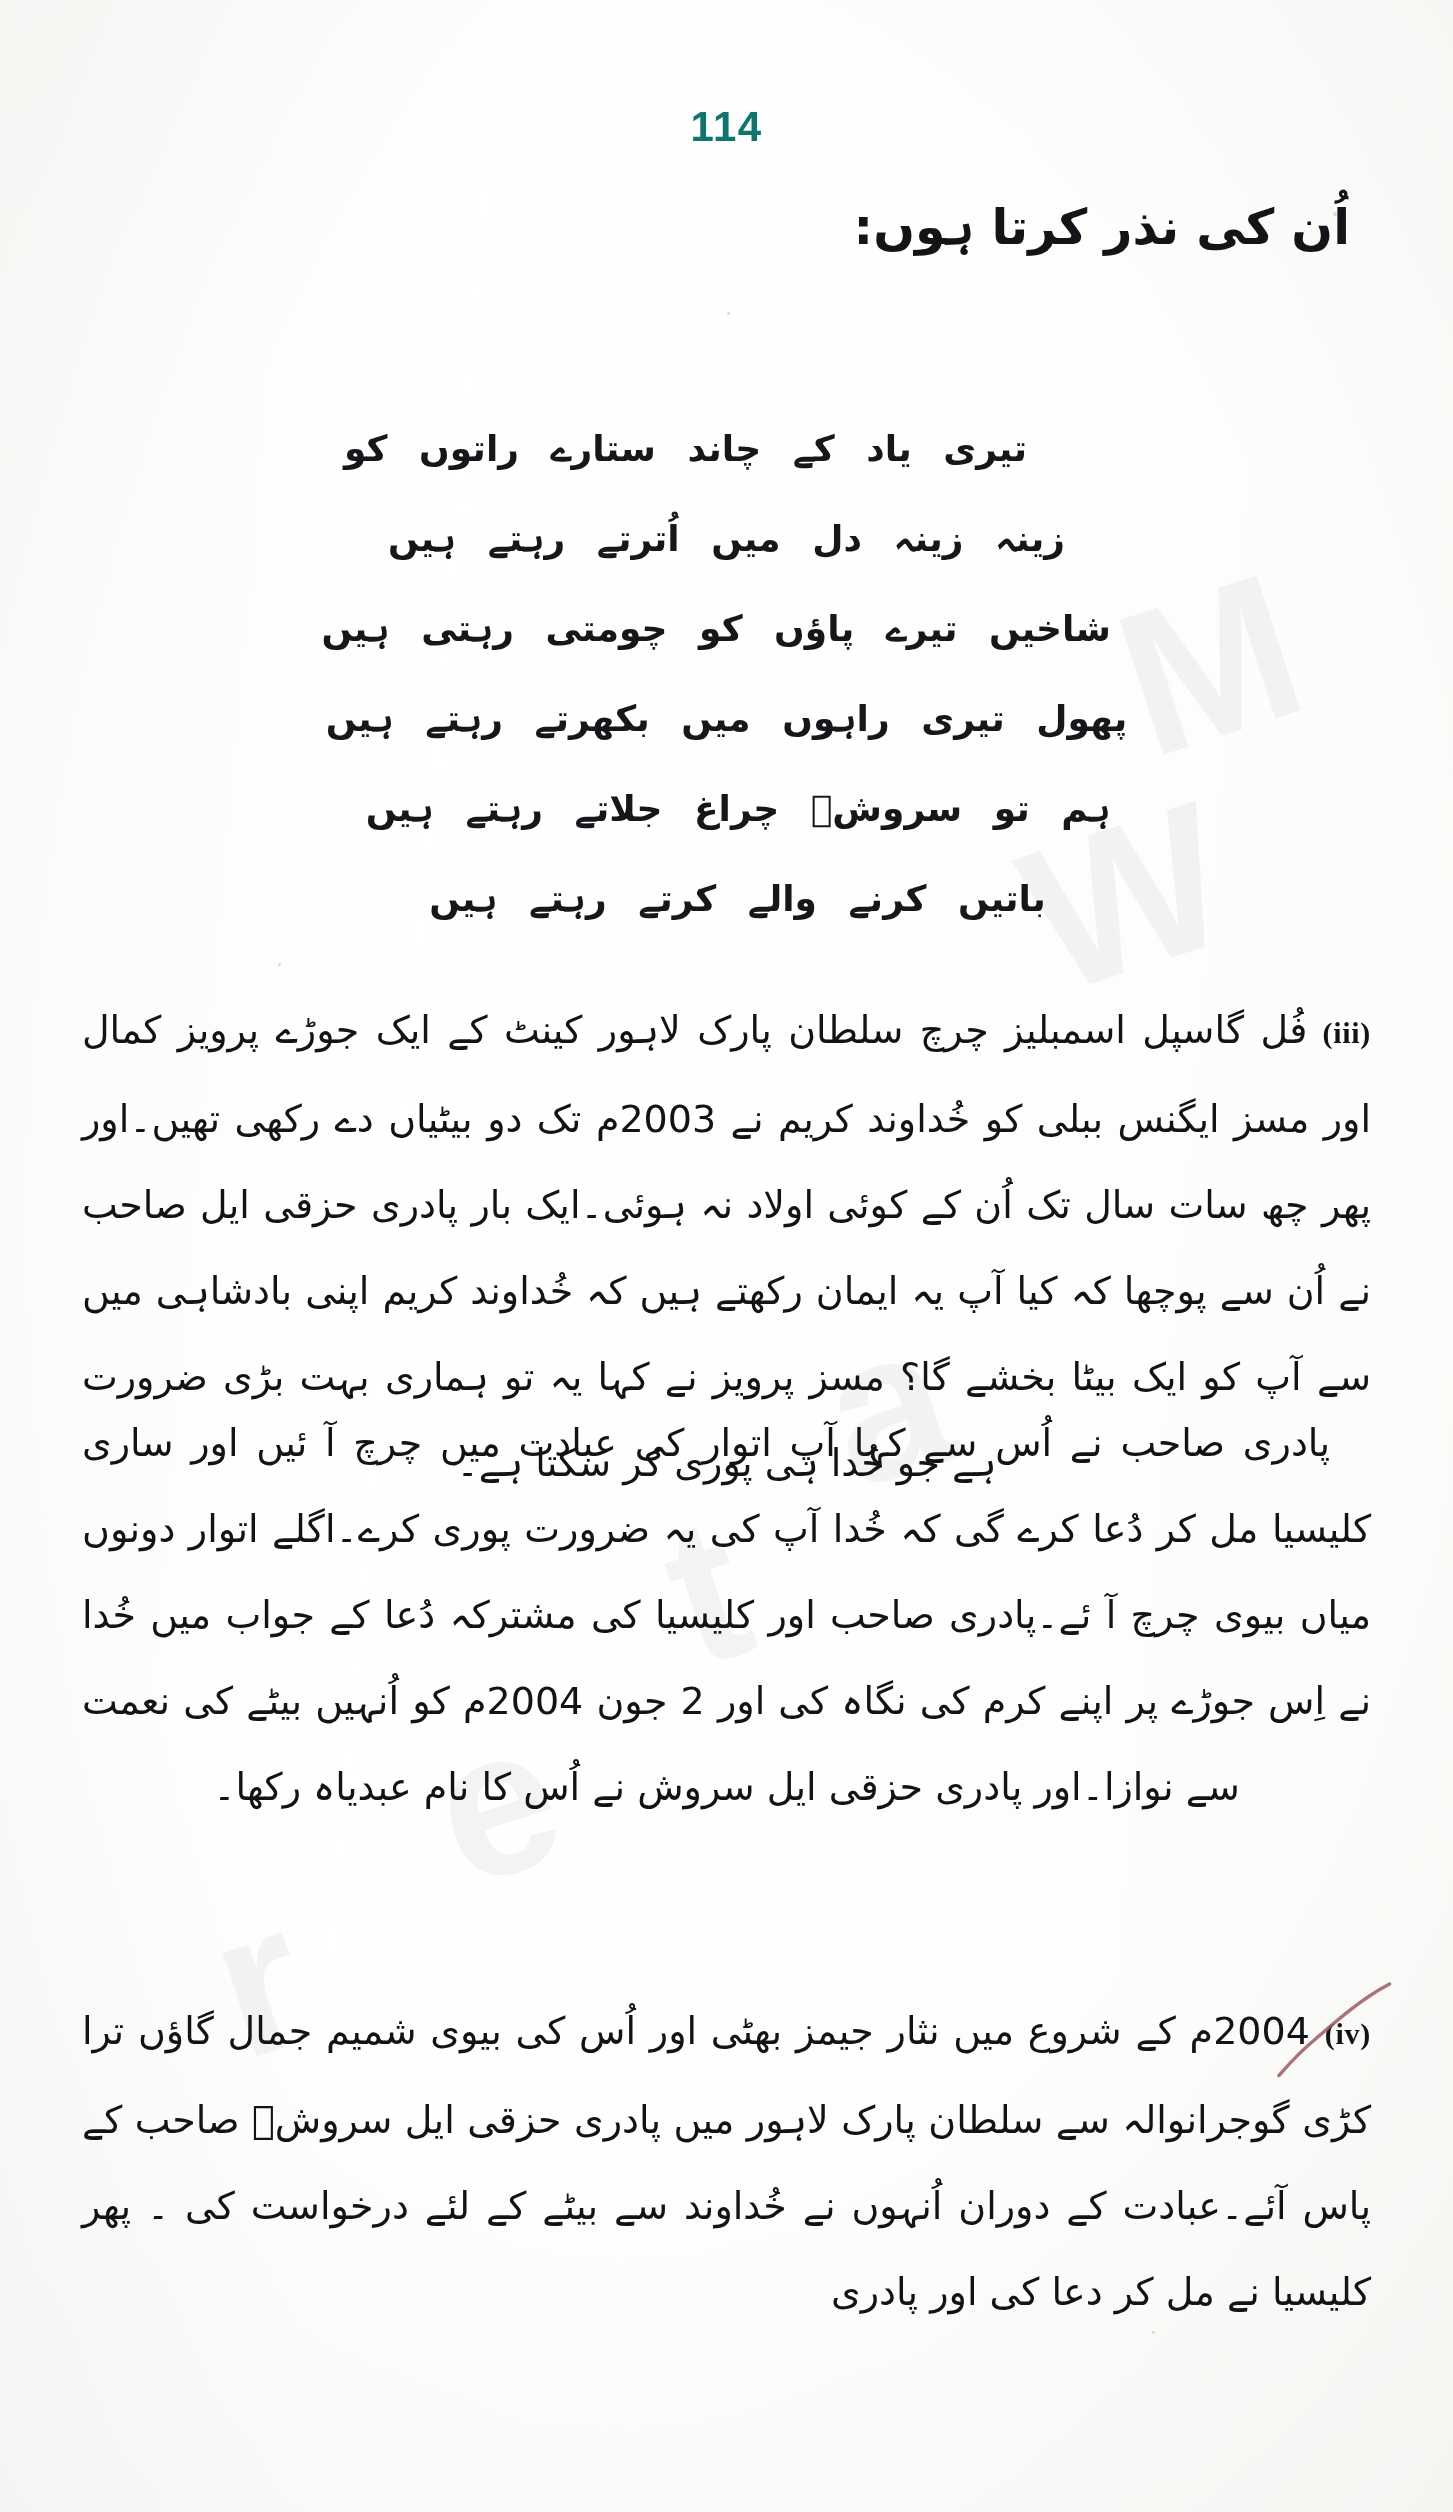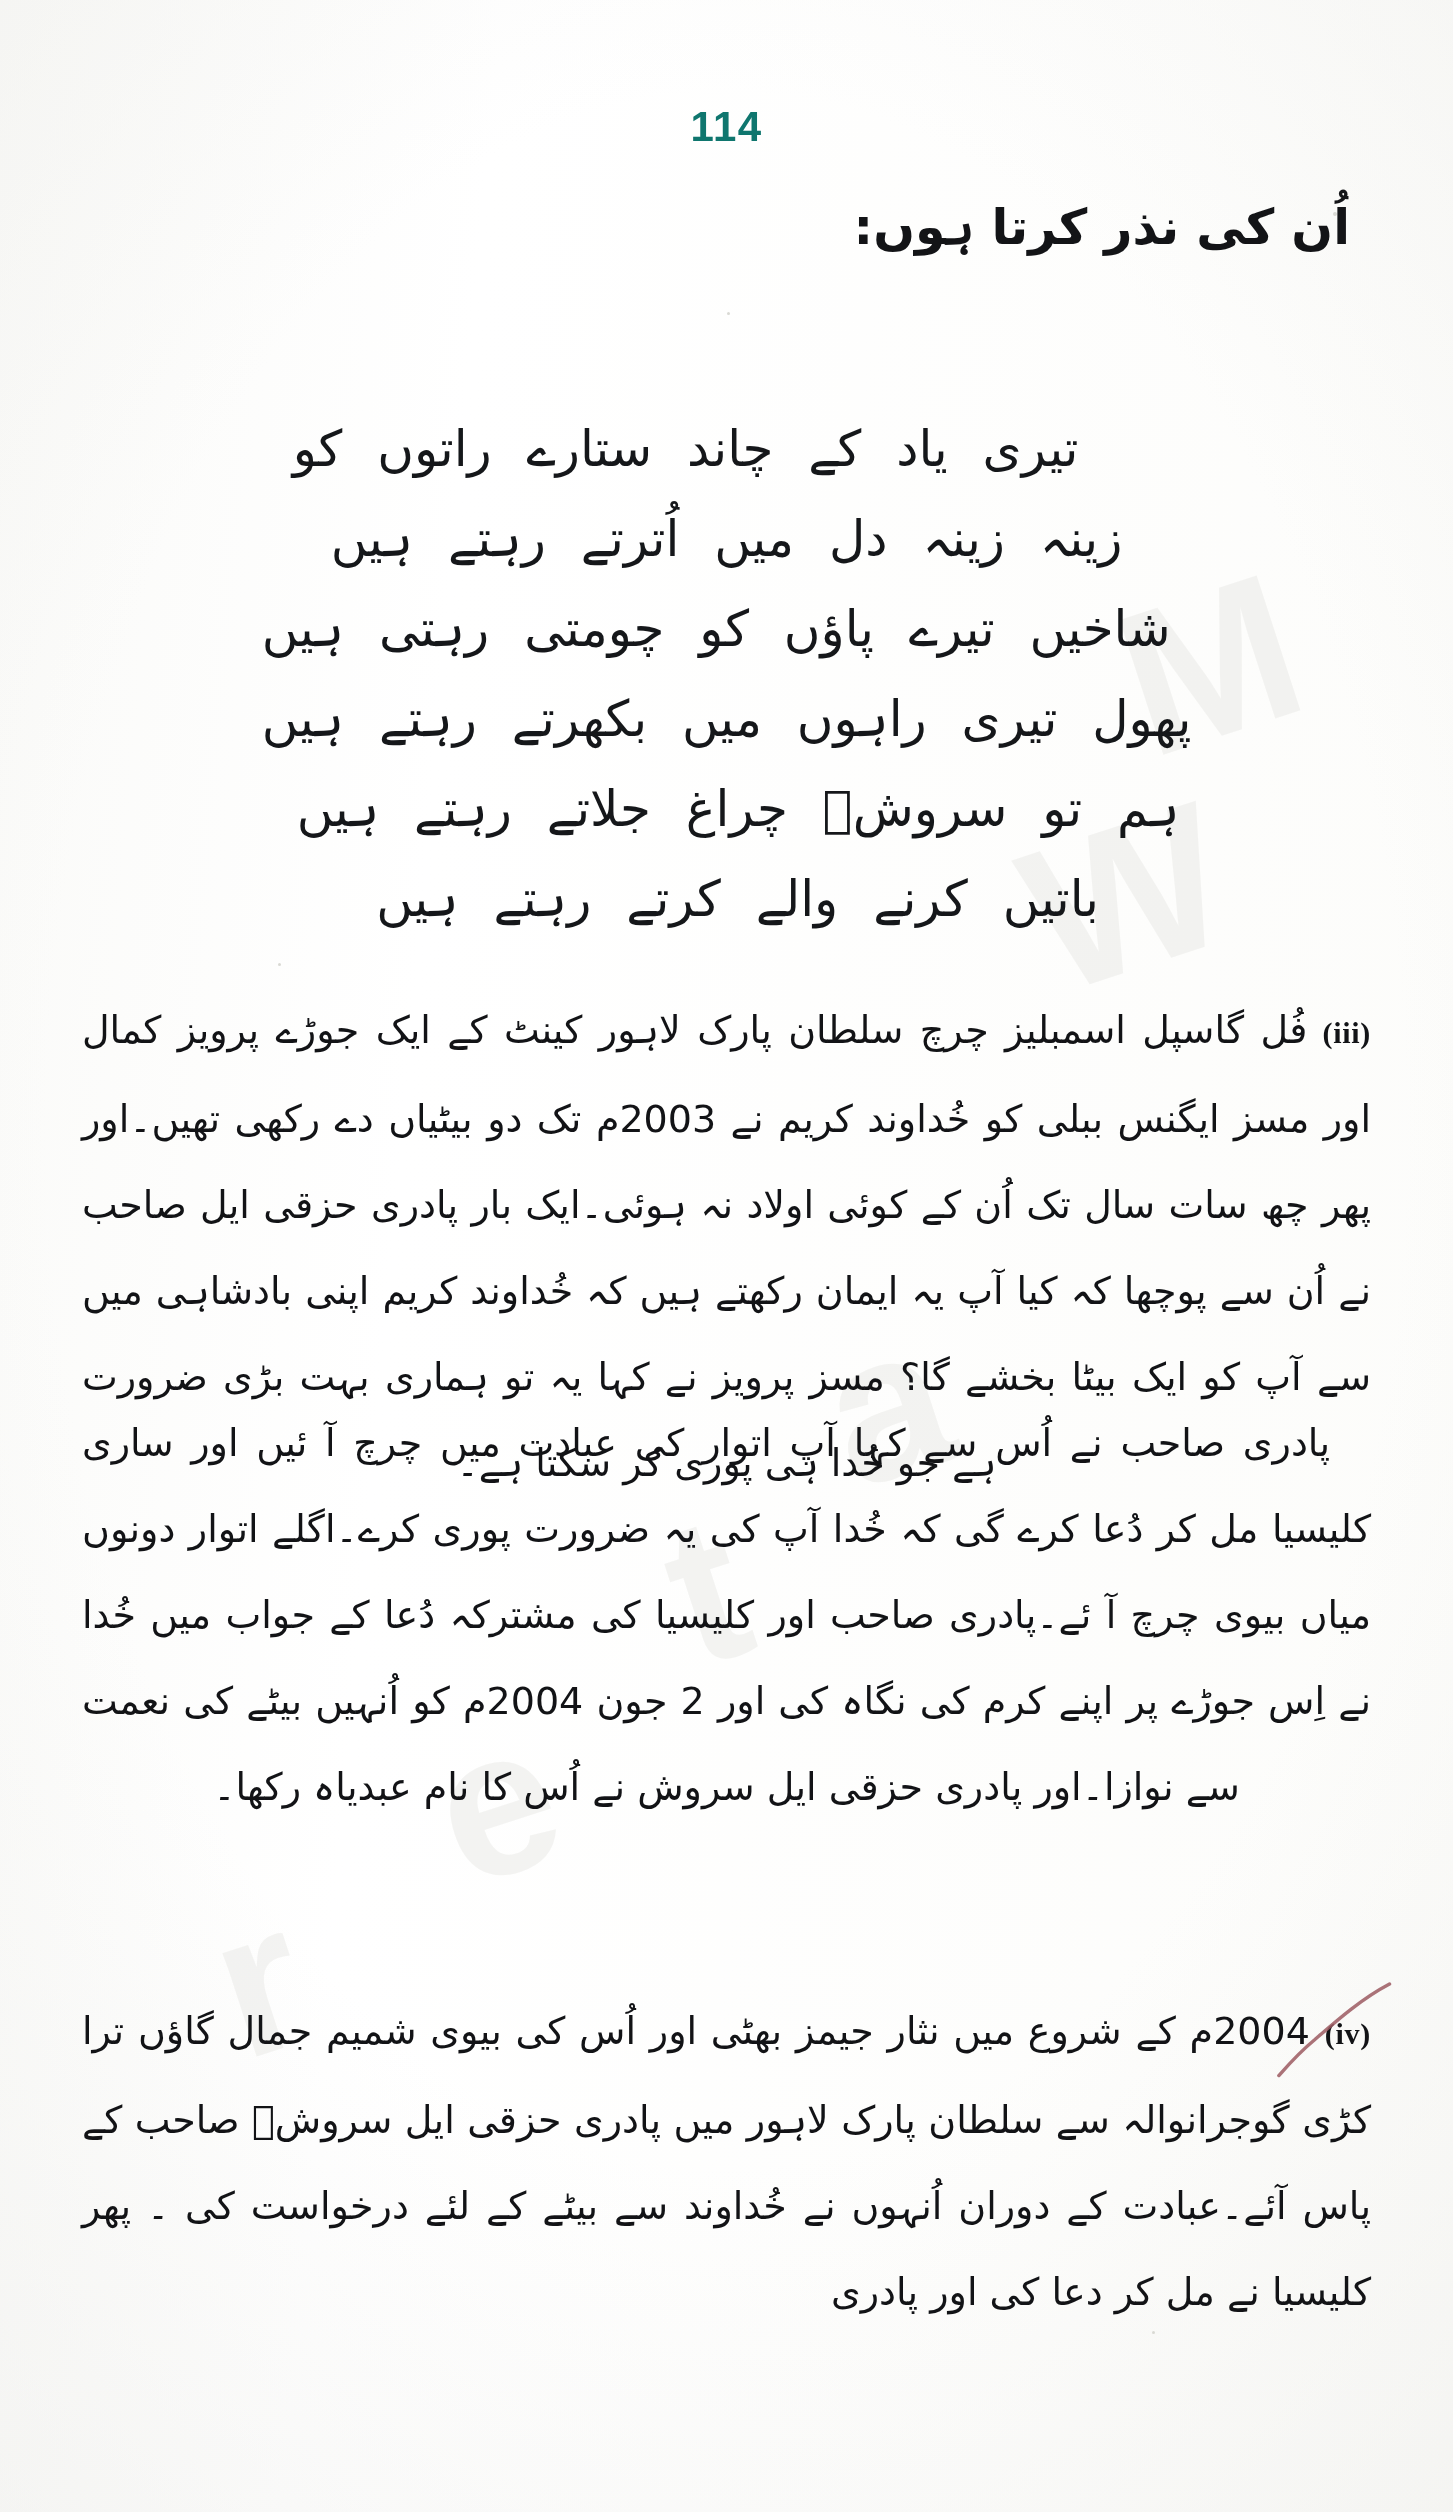--- a/index.html
+++ b/index.html
@@ -97,22 +97,22 @@
     position: absolute;
     top: 404px;
     left: 0;
     width: 1453px;
     direction: rtl;
   }
   .poem-line {
     text-align: center;
     direction: rtl;
     font-family: "DejaVu Sans", "Liberation Sans", sans-serif;
-    font-size: 50px;
-    font-weight: 400;
+    font-size: 36px;
+    font-weight: 700;
     color: #15171a;
     height: 90px;
     line-height: 90px;
     letter-spacing: 4.1px;
     word-spacing: 19px;
     white-space: nowrap;
   }
   .poem-line.indent-a { padding-right: 82px; }
   .poem-line.indent-b { }
   .poem-line.indent-c { padding-right: 20.6px; }

